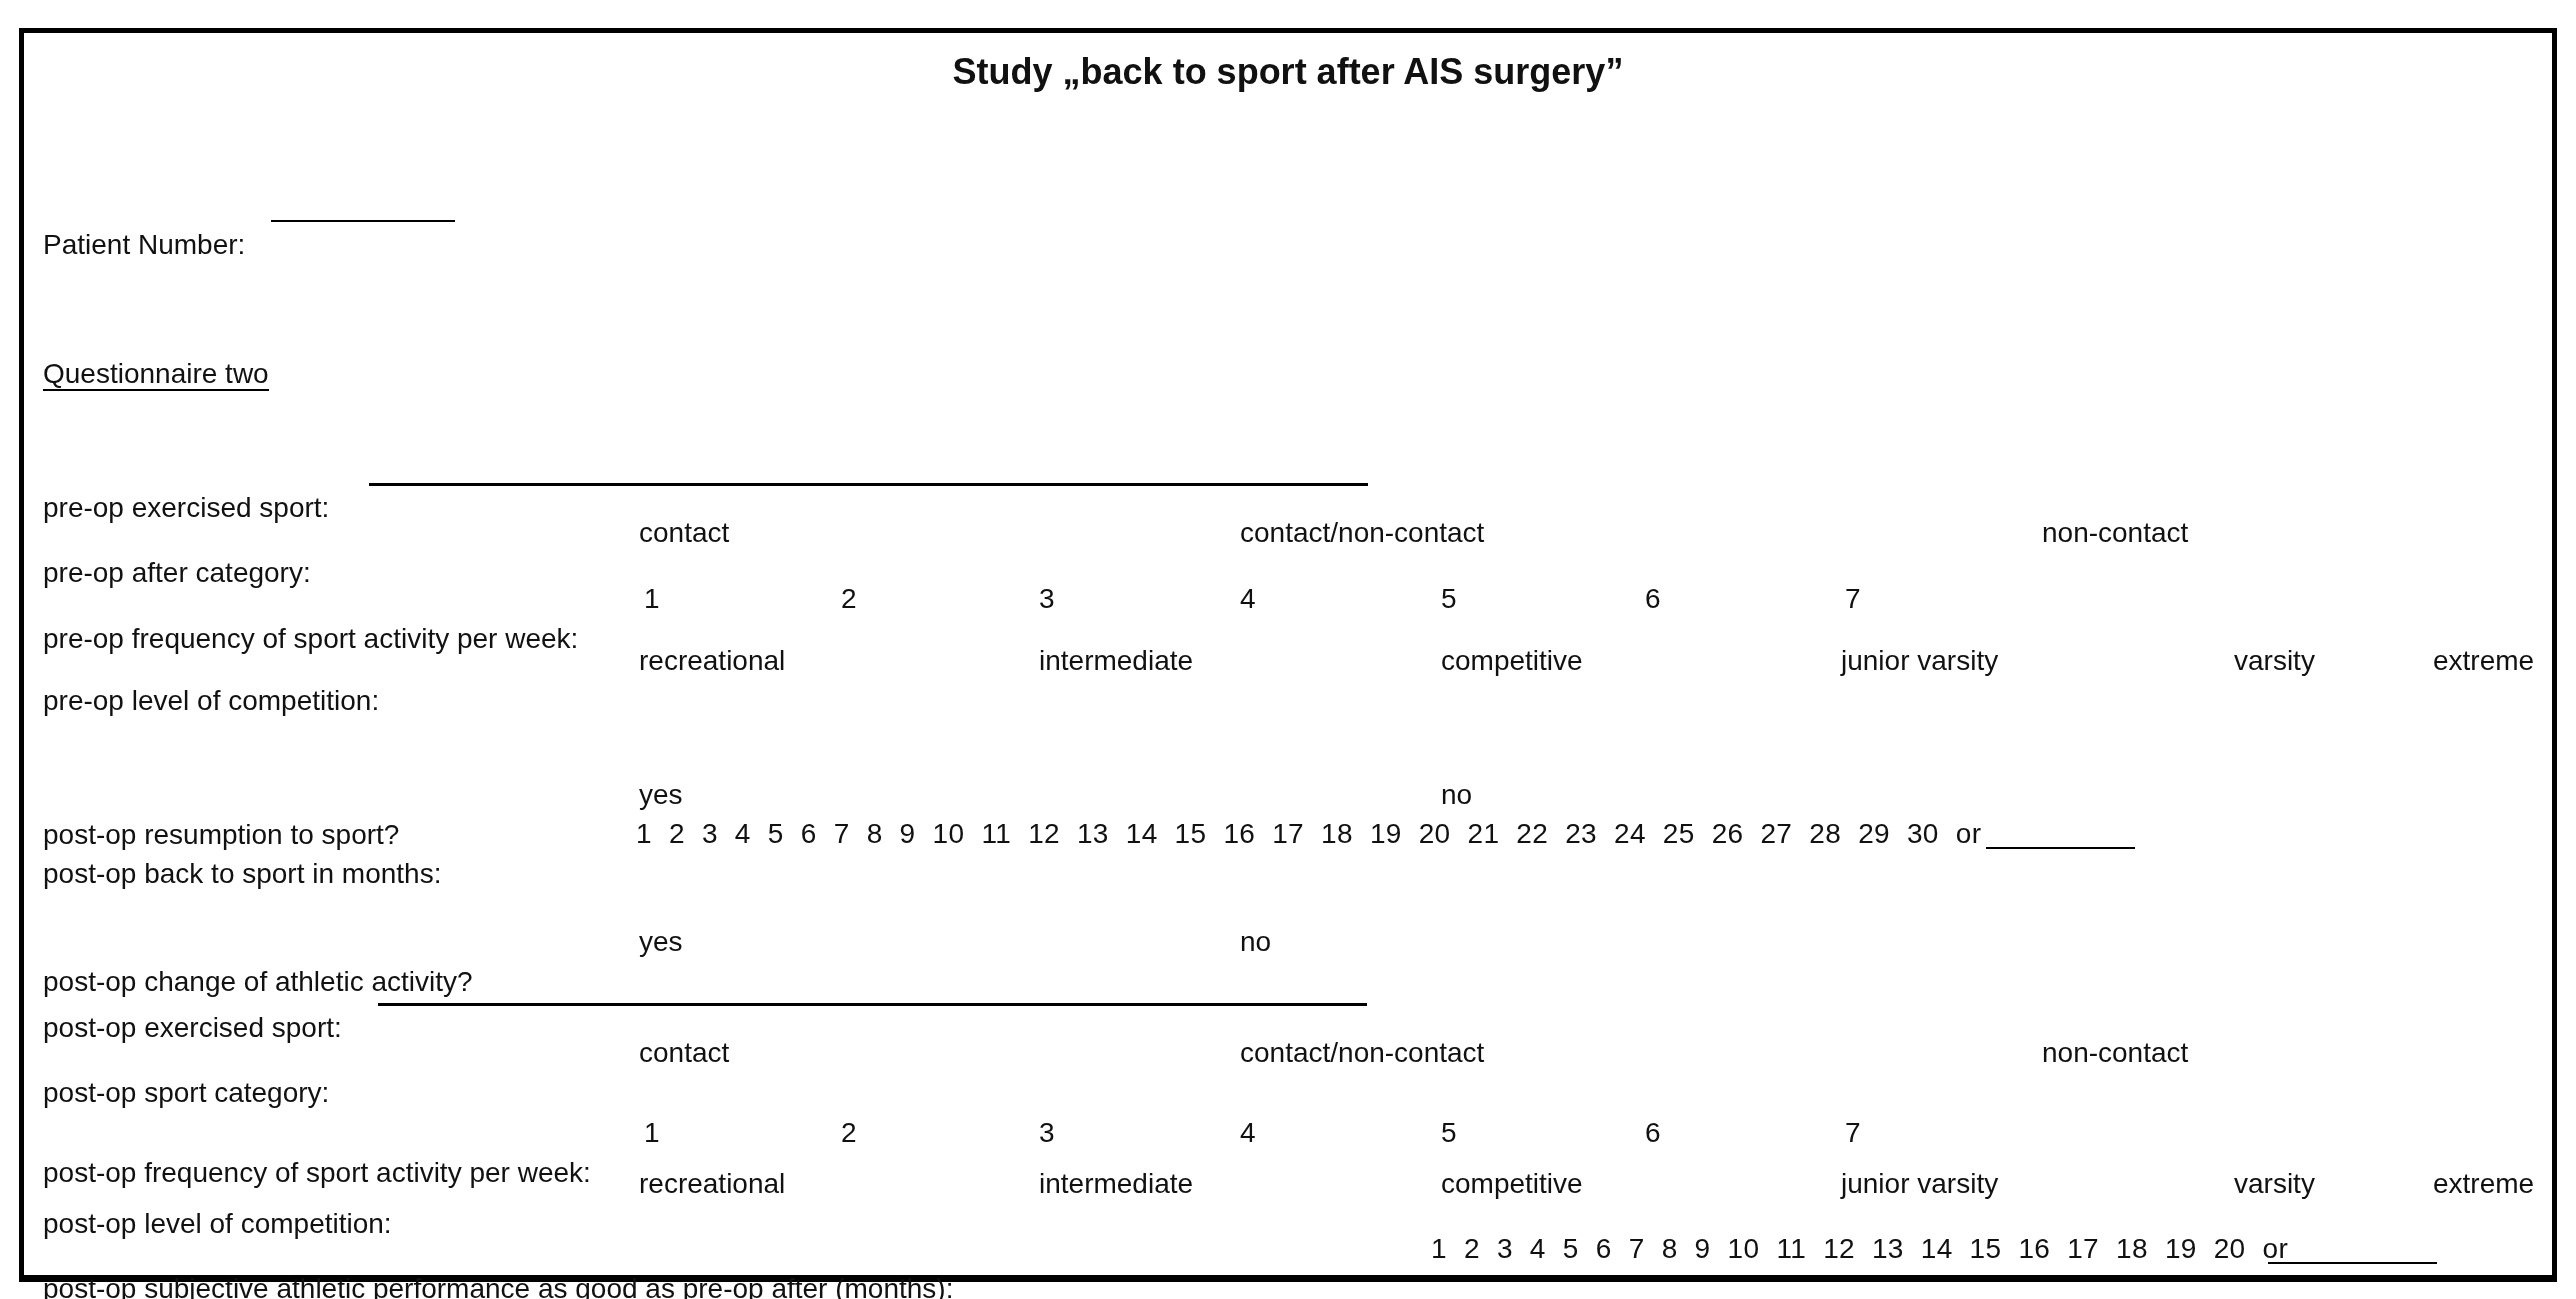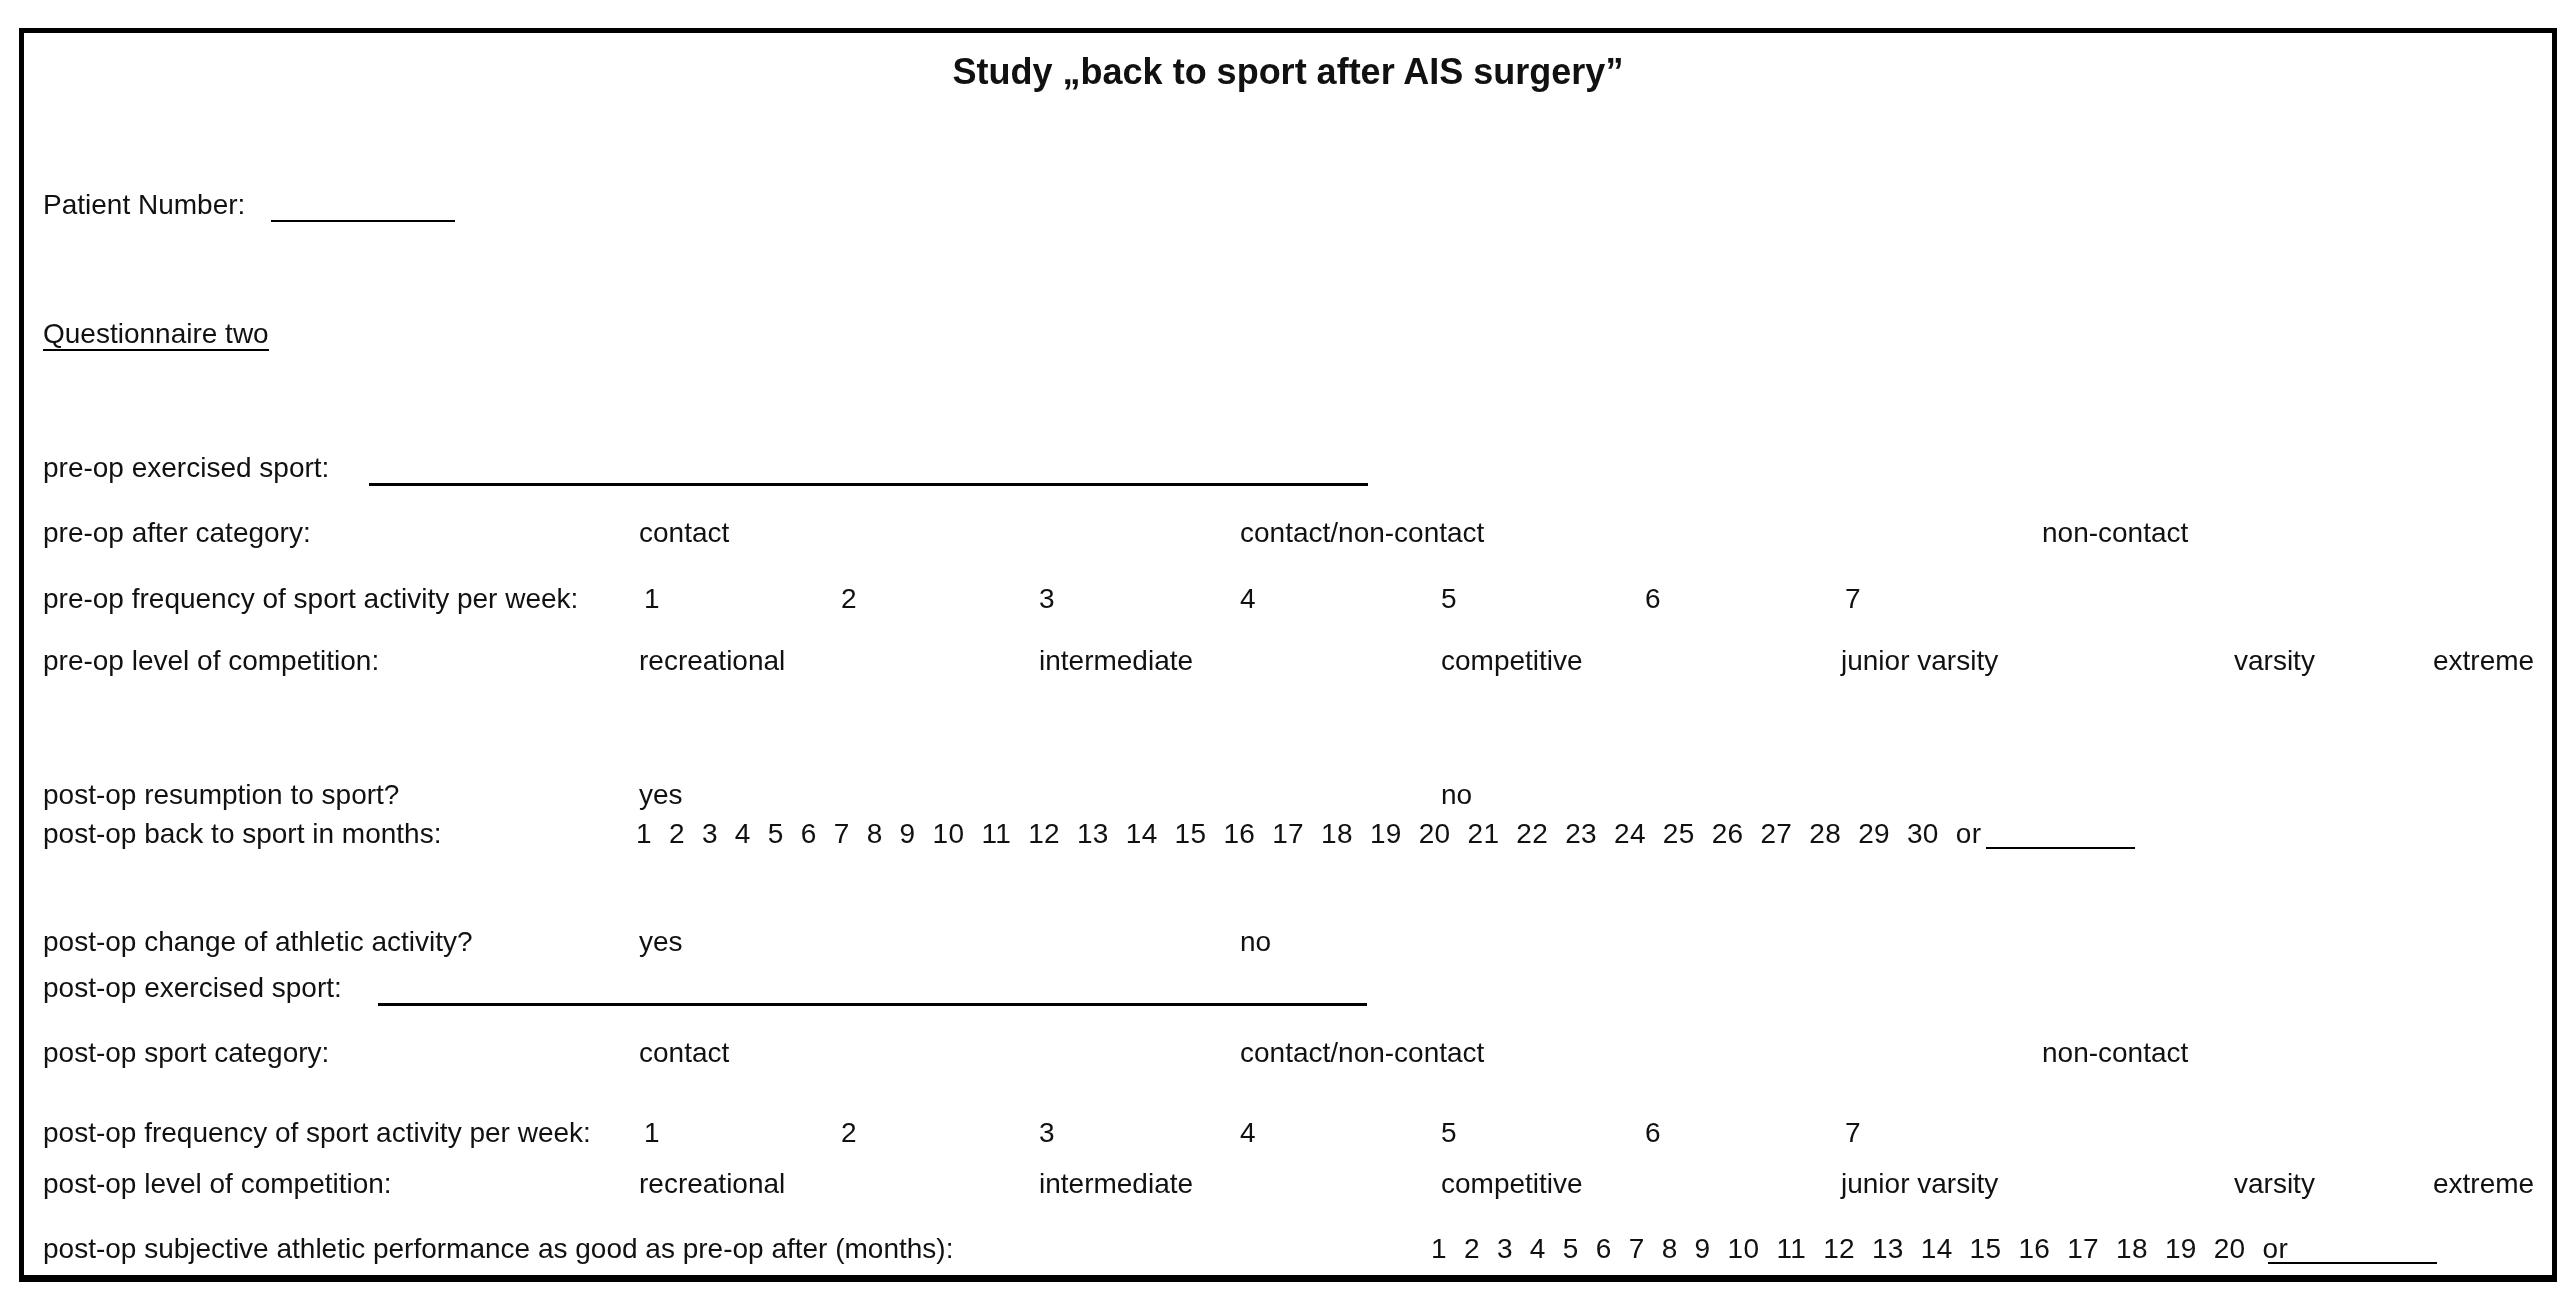--- a/index.html
+++ b/index.html
@@ -27,21 +27,21 @@
     font-size:36px;font-weight:bold;
     line-height:38px;
   }
   .row{
     position:absolute;
     left:0;width:2576px;height:32px;
     line-height:32px;
     white-space:nowrap;
   }
   .at{position:absolute;top:0;}
-  .lbl{left:43px;}
+  .lbl{left:43px;margin-top:40px;}
   .section{
     border-bottom:2.5px solid #000;
     padding-bottom:1.3px;
     line-height:28px;
   }
   .uline{
     position:absolute;
     height:30.5px;
     border-bottom:2.5px solid #000;
   }

